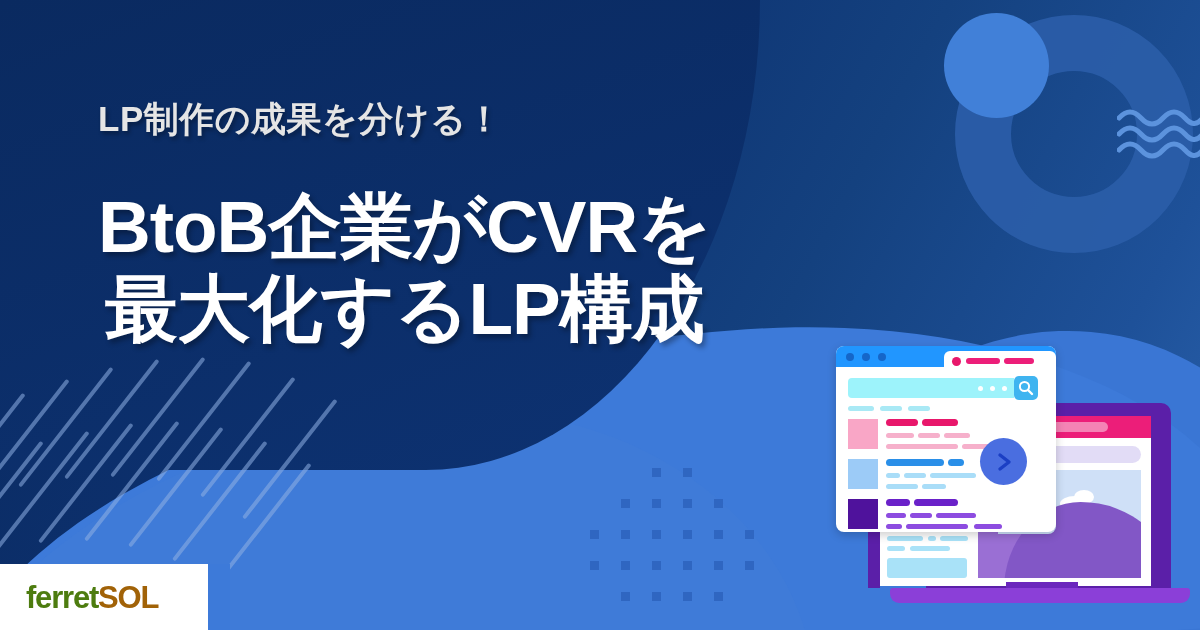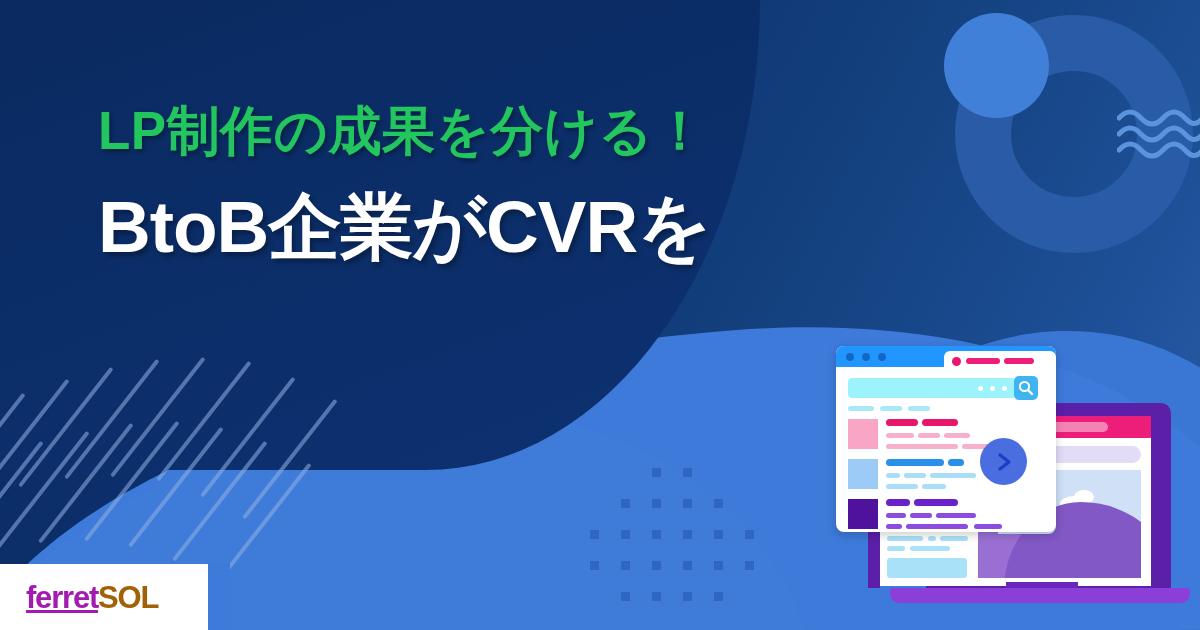--- a/index.html
+++ b/index.html
@@ -130,23 +130,23 @@
     transform: rotate(38deg);
     transform-origin: top center;
     border-radius: 3px;
   }
 
   
   .kicker {
     position: absolute;
     left: 98px;
     top: 96px;
-    font-size: 53px;
+    font-size: 35px;
     font-weight: 700;
-    color: #22c55e;
+    color: #e5e5e5;
     letter-spacing: 0.5px;
     white-space: nowrap;
     text-shadow: 2px 3px 4px rgba(0,0,0,0.33);
   }
   .headline {
     position: absolute;
     left: 98px;
     top: 186px;
     color: #ffffff;
     font-size: 73px;
@@ -185,21 +185,21 @@
     align-items: center;
     padding-left: 26px;
     box-sizing: border-box;
   }
   .logo-text {
     font-size: 31px;
     font-weight: 800;
     letter-spacing: -1.2px;
     line-height: 1;
   }
-  .logo-ferret { color: #a21caf; text-decoration: underline; }
+  .logo-ferret { color: #4d7c0f; }
   .logo-sol { color: #a16207; }
   .logo-accent {
     position: absolute;
     left: 208px;
     bottom: 0;
     width: 22px;
     height: 66px;
     background: #3d7ad9;
   }
 
@@ -489,20 +489,21 @@
       <span style="left: 206px; top: 4px;"></span>
       <span style="left: 250px; top: 10px;"></span>
       <span style="left: 294px; top: 24px;"></span>
       <span style="left: 338px; top: 46px;"></span>
     </div>
 
   <div class="kicker">LP制作の成果を分ける！</div>
 
   <div class="headline">
     <div>BtoB企業がCVRを</div>
+    <div>最大化するLP構成</div>
   </div>
 
 
   <div class="logo-bar">
     <div class="logo-text"><span class="logo-ferret">ferret</span><span class="logo-sol">SOL</span></div>
   </div>
   <div class="logo-accent"></div>
 
   <div class="illus">
 

